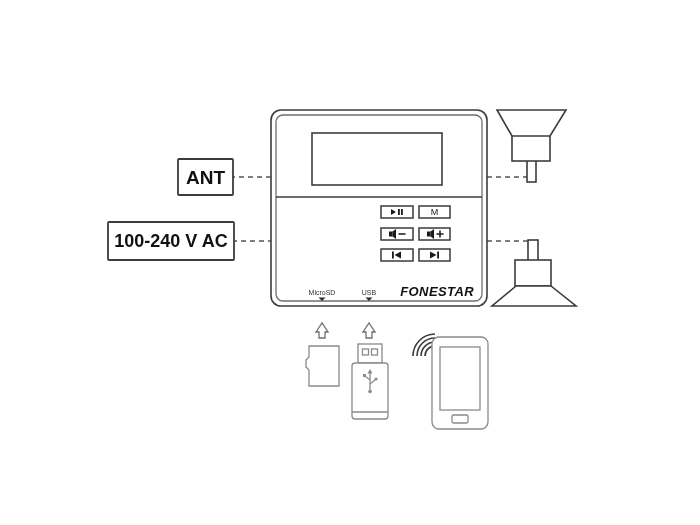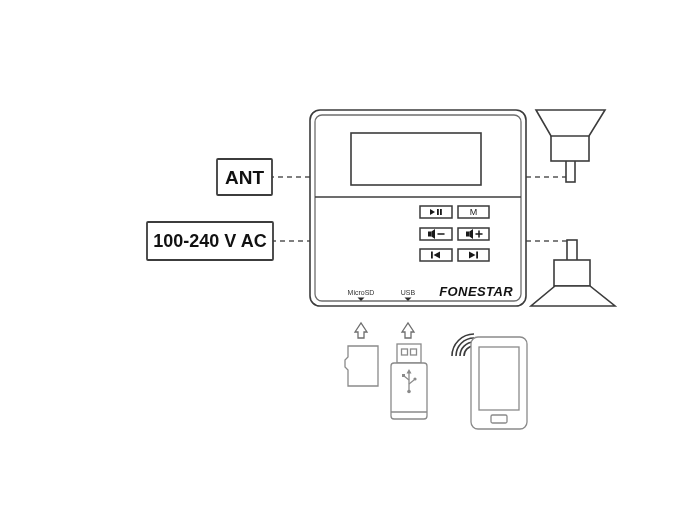--- a/index.html
+++ b/index.html
@@ -3,21 +3,21 @@
 <meta charset="utf-8">
 <style>
   html,body{margin:0;padding:0;}
   body{
     width:700px;height:525px;
     background:#ffffff;
     font-family:"Liberation Sans",sans-serif;
     overflow:hidden;
     position:relative;
   }
-  #stage{position:absolute;inset:0;width:560px;height:525px;margin-left:39px;}
+  #stage{position:absolute;inset:0;width:560px;height:525px;}
   svg#diagram{display:block;width:700px;height:525px;}
   .ln{fill:none;stroke:#3c3c3c;stroke-width:1.6;}
   .ln-thin{fill:none;stroke:#6e6e6e;stroke-width:1.3;}
   .ln-soft{fill:none;stroke:#8a8a8a;stroke-width:1.3;}
   .dash{fill:none;stroke:#555;stroke-width:1.4;stroke-dasharray:5 4;}
   .fillw{fill:#ffffff;}
   .solid{fill:#2b2b2b;stroke:none;}
   .lbl-box{fill:#ffffff;stroke:#3c3c3c;stroke-width:1.8;}
   .lbl-text{
     font-family:"Liberation Sans",sans-serif;

